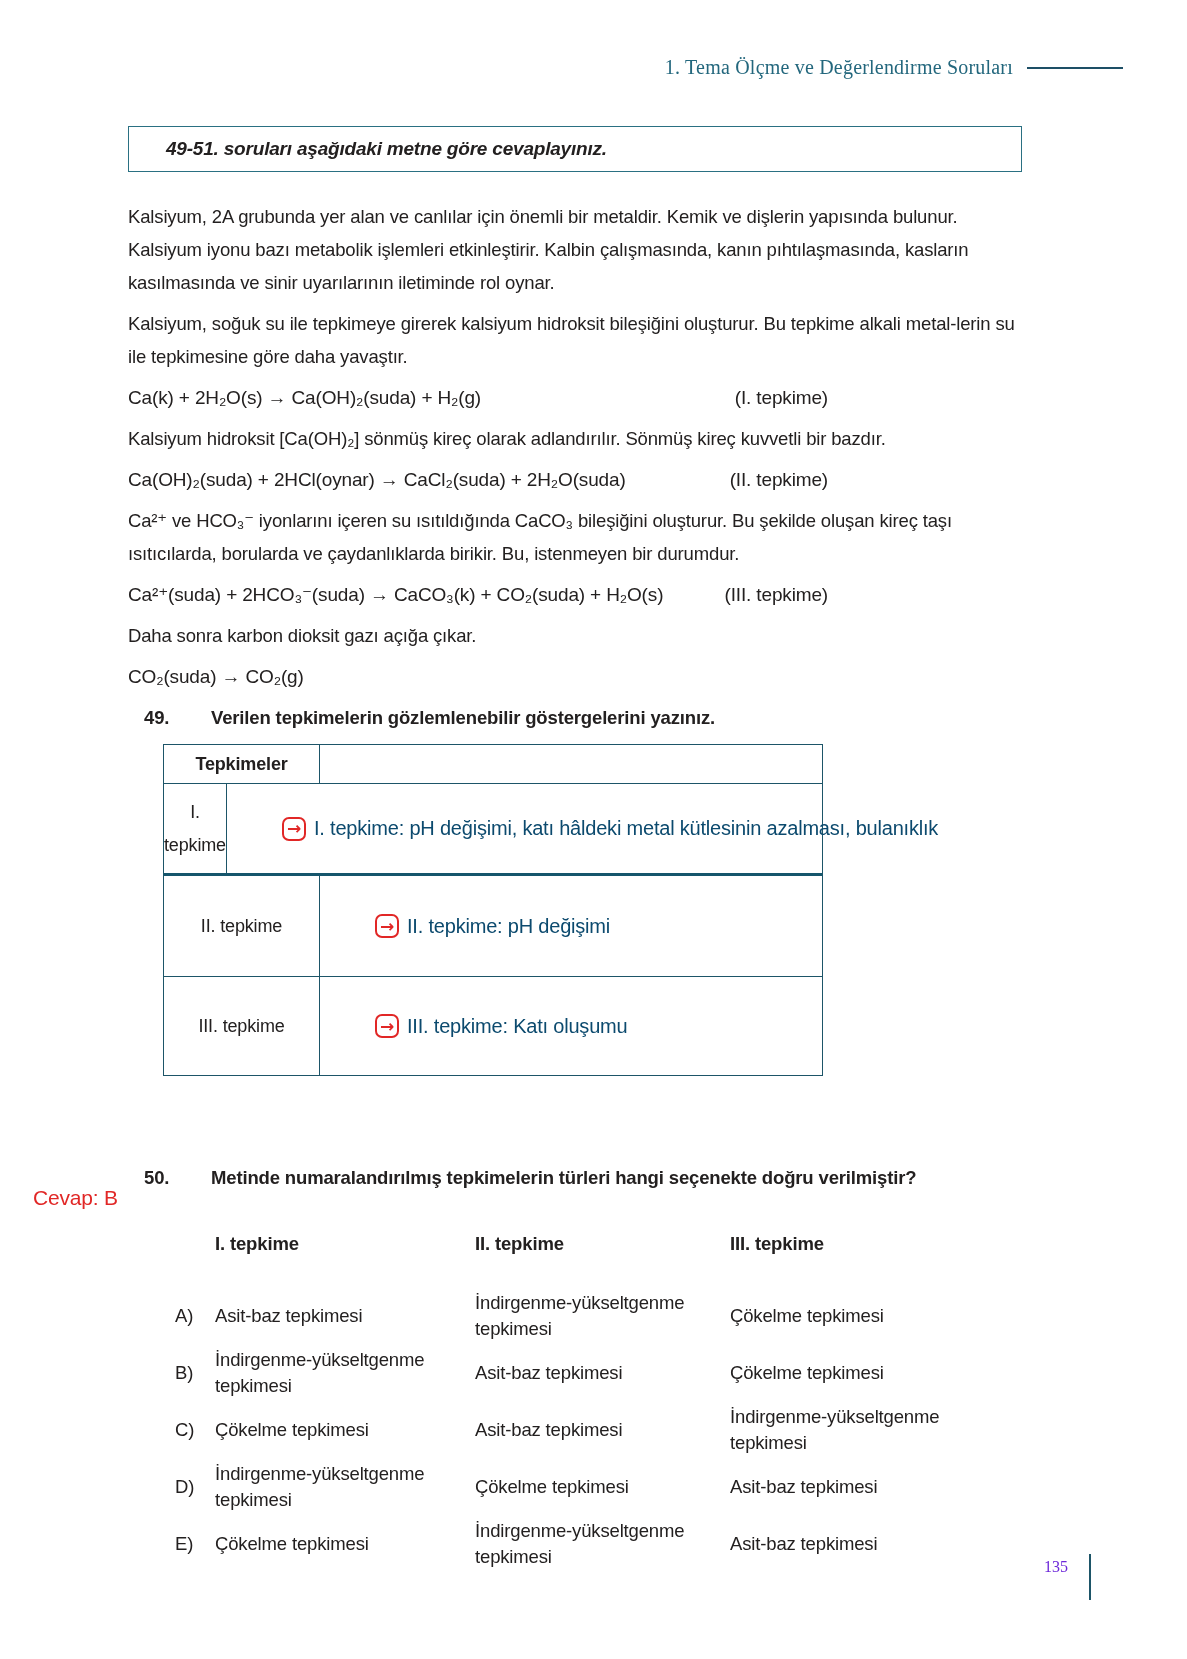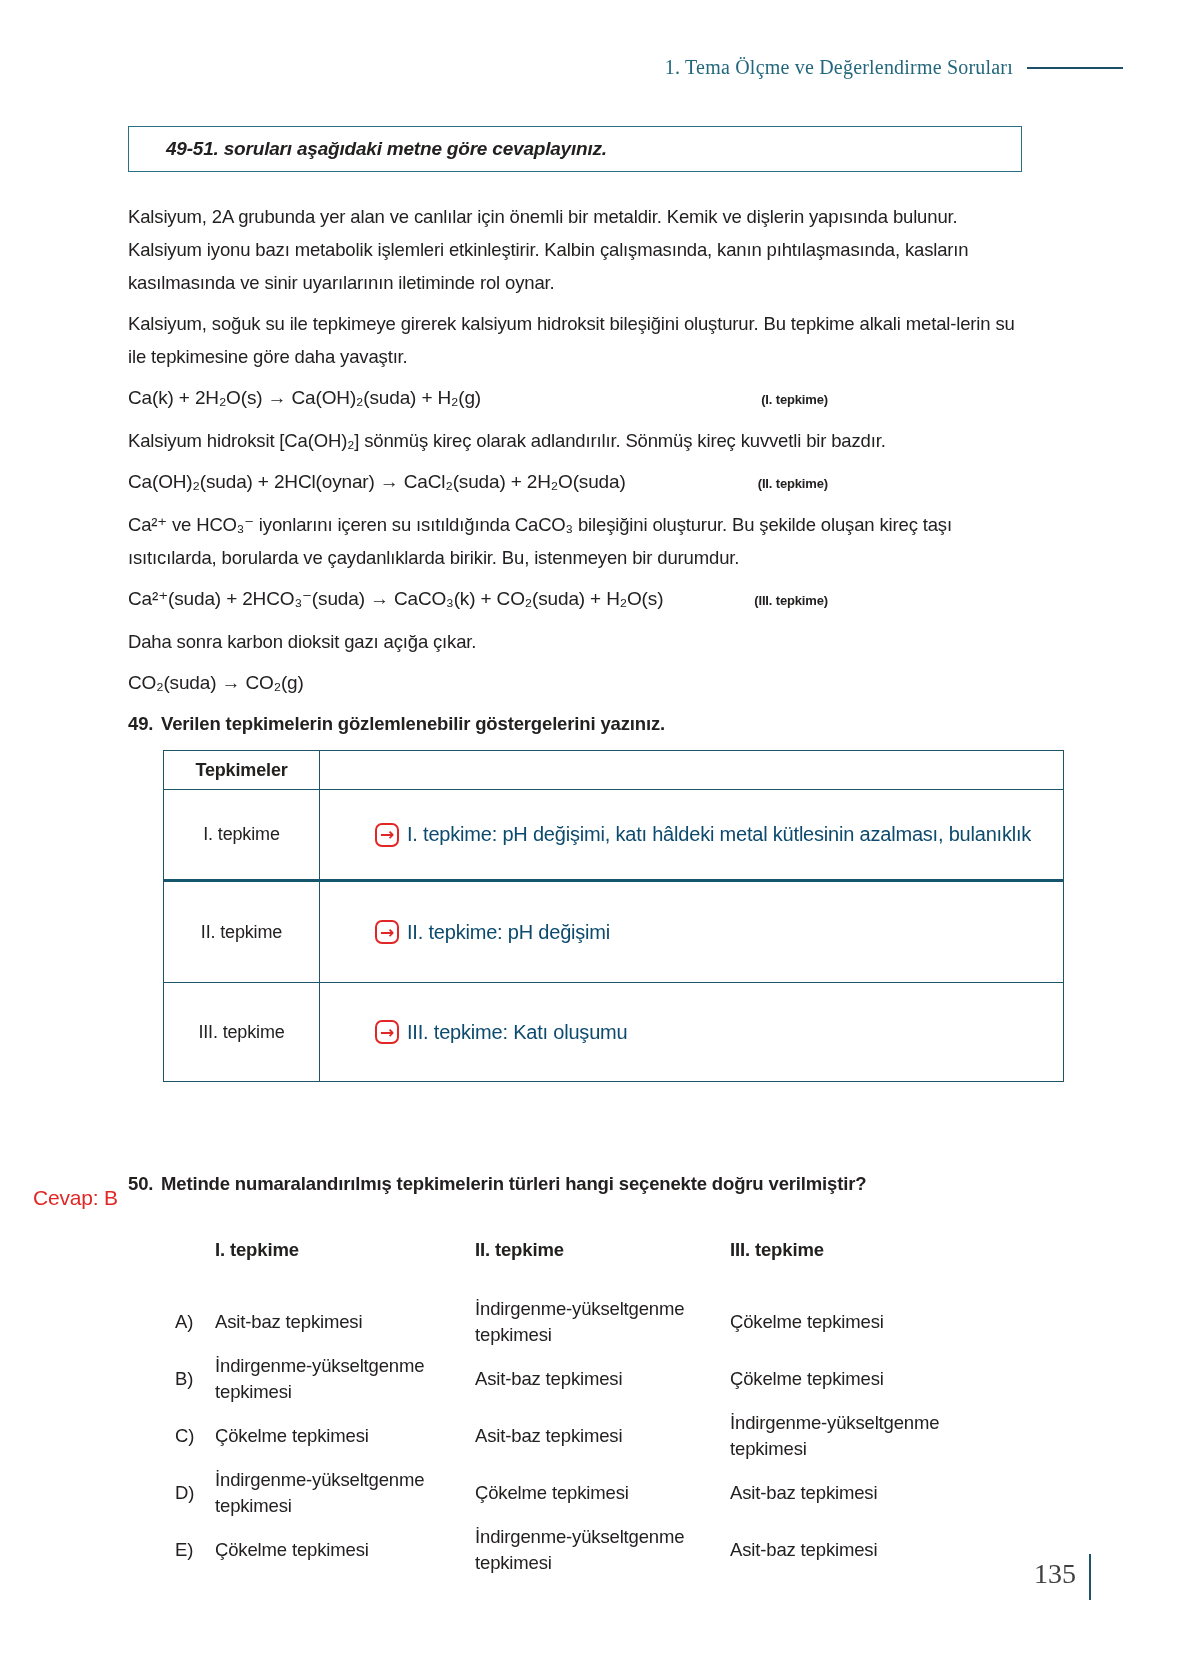--- a/index.html
+++ b/index.html
@@ -16,25 +16,25 @@
   .instruction-box{
     position:absolute;top:126px;left:128px;width:894px;height:46px;box-sizing:border-box;
     border:1.5px solid #2a7082;display:flex;align-items:center;padding-left:37px;
   }
   .instruction-text{font-weight:bold;font-style:italic;font-size:19px;letter-spacing:-.2px;}
   
   .content{position:absolute;top:200px;left:128px;width:894px;font-size:18.5px;line-height:33px;letter-spacing:-.15px;}
   .para{margin:0 0 8px 0;}
   .equation-row{display:flex;justify-content:space-between;align-items:baseline;width:700px;margin:0 0 8px 0;}
   .equation{font-size:19px;white-space:nowrap;}
-  .eq-label{font-weight:bold;font-size:13px;white-space:nowrap;}
-  .q-heading{display:flex;font-weight:bold;margin:0 0 8px 0;}
+  .eq-label{font-weight:normal;font-size:19px;white-space:nowrap;}
+  .q-heading{display:flex;font-weight:bold;margin:0 0 8px 16px;gap:34px;}
   .q-num{width:33px;flex-shrink:0;}
   
-  .answers-table{width:901px;margin:10px 8px 0 35px;border:1.2px solid #1d5568;box-sizing:border-box;text-align:center;}
+  .answers-table{width:660px;margin:10px 8px 0 35px;border:1.2px solid #1d5568;box-sizing:border-box;text-align:center;}
   .at-header{display:flex;height:38px;border-bottom:1.2px solid #1d5568;}
   .at-header .col-reaction{width:155px;border-right:1.2px solid #1d5568;display:flex;align-items:center;justify-content:center;font-weight:bold;font-size:18px;}
   .at-header .col-indicator{flex:1;display:flex;align-items:center;justify-content:center;font-weight:bold;font-size:18px;}
   .at-row{display:flex;}
   .at-row .cell-reaction{width:155px;border-right:1.2px solid #1d5568;display:flex;align-items:center;justify-content:center;font-size:18px;}
   .at-row .cell-answer{flex:1;display:flex;align-items:center;padding-left:55px;white-space:nowrap;overflow:visible;}
   .at-row-1{height:89px;border-bottom:3px solid #16566c;}
   .at-row-2{height:100px;border-bottom:1.2px solid #1d5568;}
   .at-row-3{height:98px;}
   .answer-text{color:#0c4a6e;font-size:20px;letter-spacing:-.2px;}
@@ -47,21 +47,21 @@
   .q50-heading{margin-top:85px;}
   .answer-note{position:absolute;left:33px;top:1186px;color:#e12726;font-size:21px;letter-spacing:-.2px;}
   .options{margin:37px 0 0 47px;}
   .options-grid{display:grid;grid-template-columns:40px 260px 255px 250px;}
   .options-header{margin-bottom:30px;}
   .options-header .opt-col-head{font-weight:bold;font-size:18.5px;line-height:26px;}
   .option-row{min-height:57px;align-items:center;margin-bottom:0;}
   .option-letter{font-size:18.5px;line-height:26px;align-self:center;}
   .option-cell{font-size:18.5px;line-height:26px;align-self:center;padding-right:28px;letter-spacing:-.15px;}
   
-  .page-footer-num{position:absolute;top:1558px;right:111px;font-family:"Liberation Serif","DejaVu Serif",serif;font-size:28px;color:#404040;}
+  .page-footer-num{position:absolute;top:1558px;right:119px;font-family:"Liberation Serif","DejaVu Serif",serif;font-size:16px;color:#6d28d9;}
   .footer-rule{position:absolute;left:1089px;top:1554px;width:2px;height:46px;background:#1d5568;}
 </style>
 </head>
 <body>
 
 <div class="page-header">
   <span class="header-title">1. Tema Ölçme ve Değerlendirme Soruları</span>
   <span class="header-rule"></span>
 </div>
 

